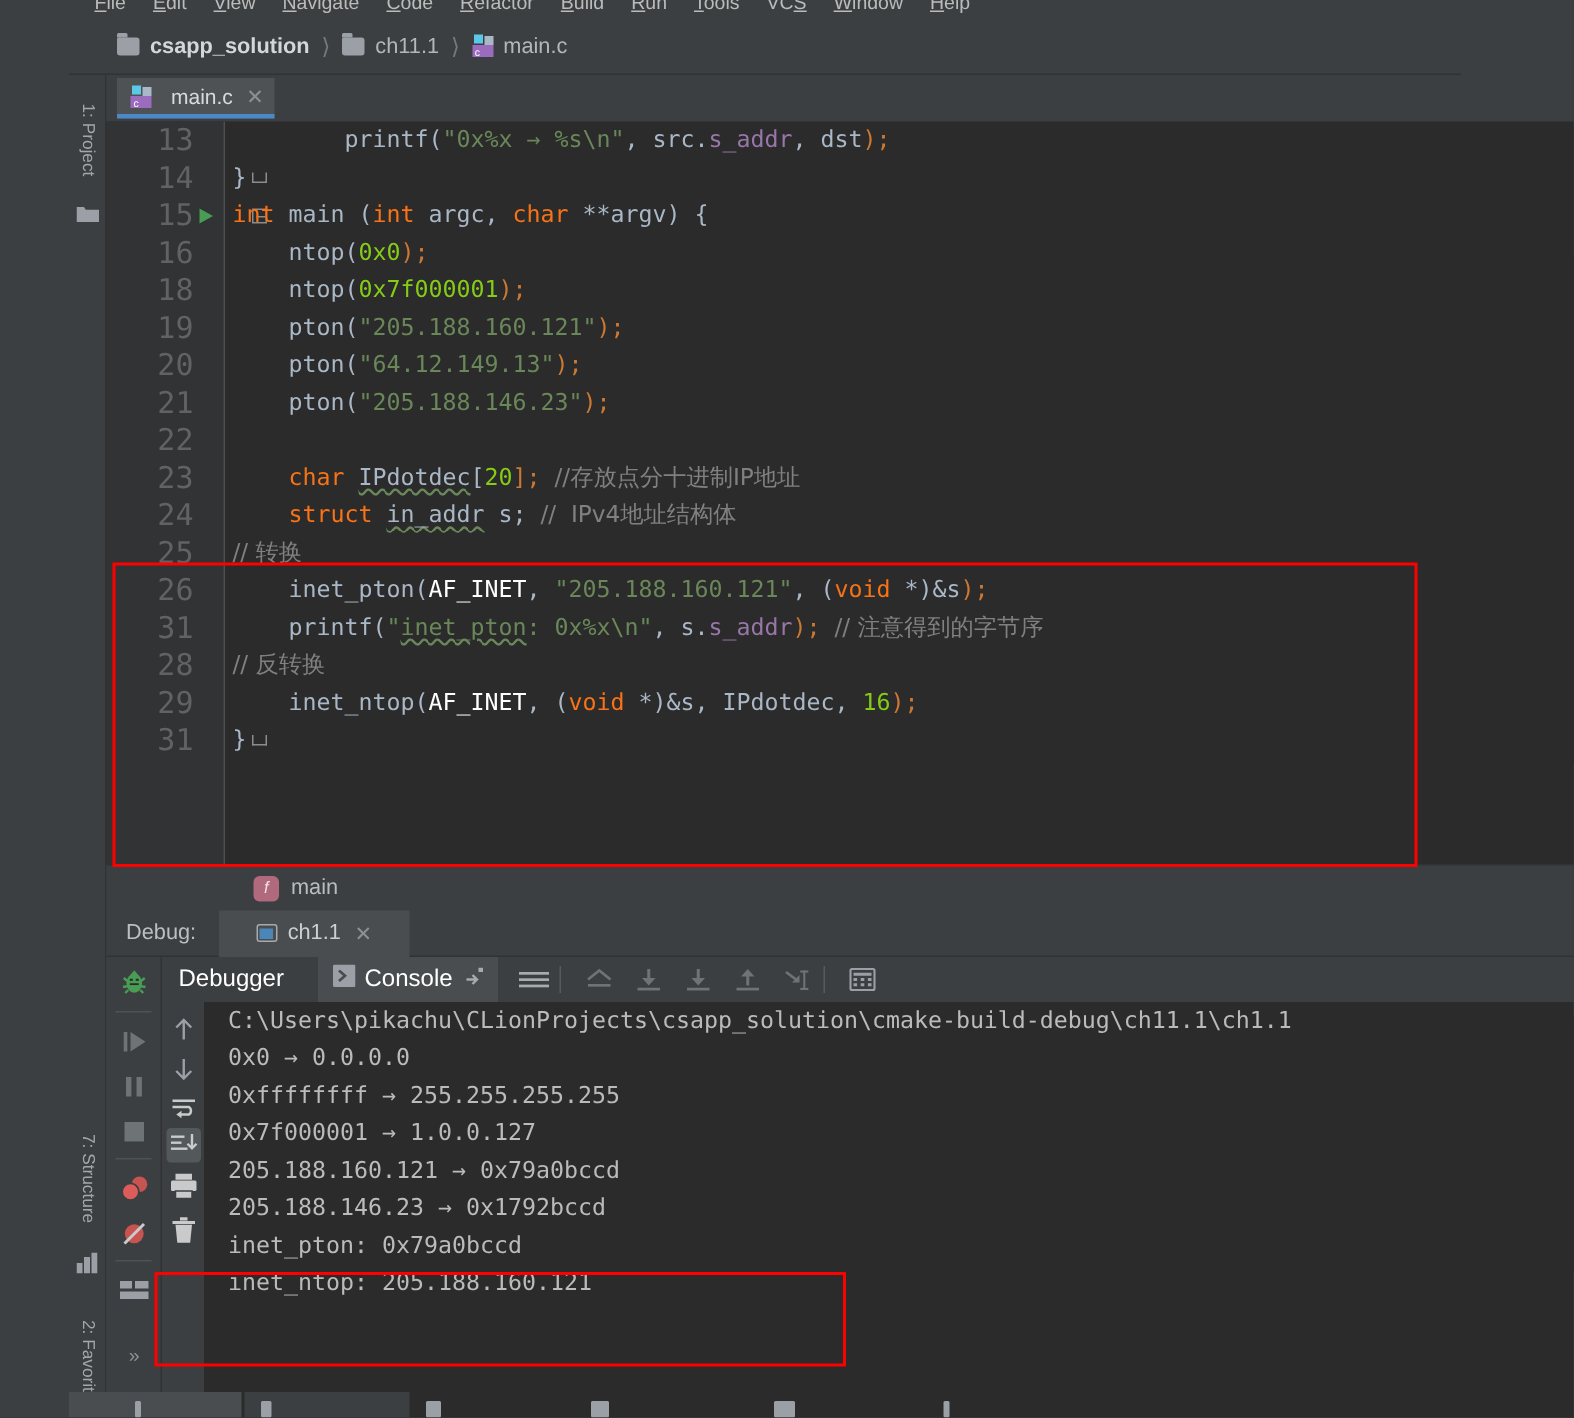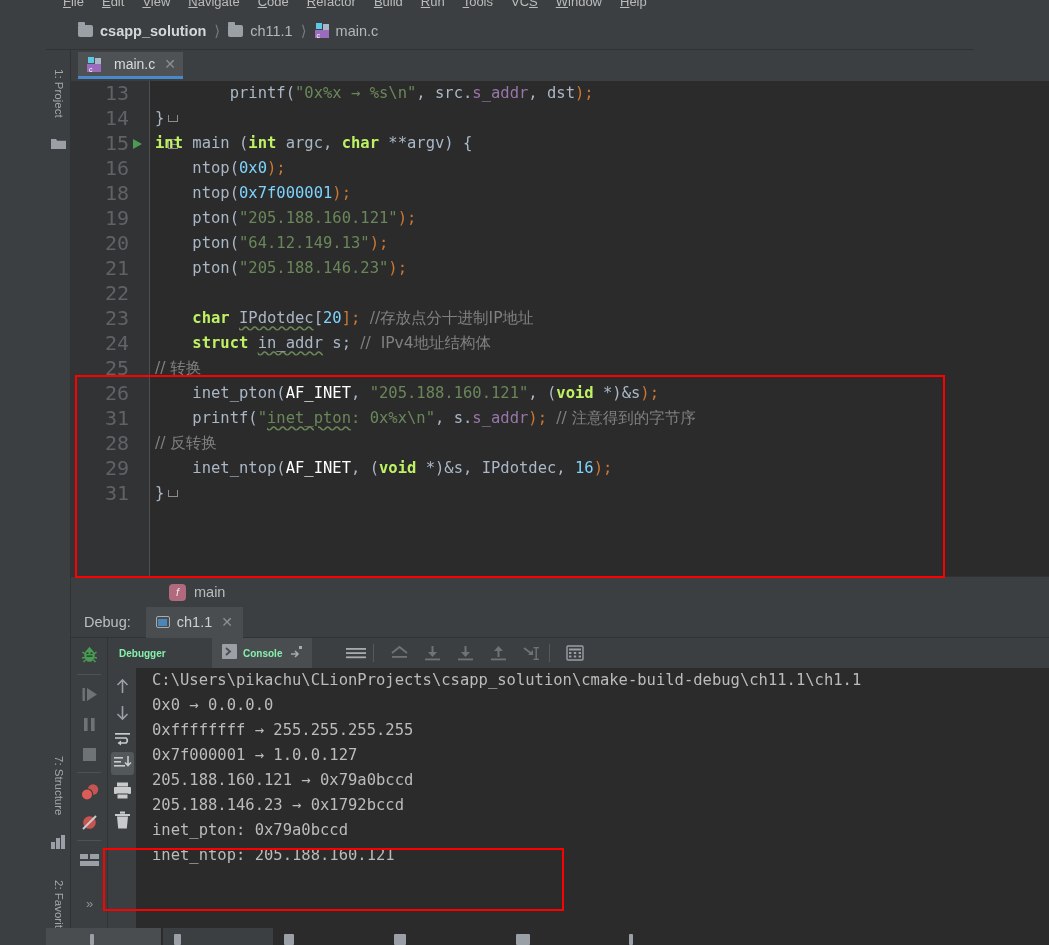--- a/index.html
+++ b/index.html
@@ -97,23 +97,23 @@
   }
   .lnum {
     position: absolute; left: 0; width: 58px; text-align: right;
     color: #606366; font-size: 20px; font-family: "DejaVu Sans Mono","Liberation Mono",monospace;
   }
   .row.hl .lnum { color: #a4a3a3; }
   .code {
     position: absolute; left: 84px; right: 0; top: 0;
     color: #a9b7c6;
   }
-  .kw      { color: #bef264; font-weight: bold; }
+  .kw      { color: #f97316; font-weight: normal; }
   .str     { color: #6a8759; }
-  .num     { color: #7dd3fc; }
+  .num     { color: #84cc16; }
   .cmt     { color: #808080; }
   .fld     { color: #9876aa; }
   .macro   { color: #ffffff; }
   .punc    { color: #a9b7c6; }
   .orange  { color: #cc7832; }
   .white   { color: #a9b7c6; }
   .squig {
     text-decoration: underline; text-decoration-style: wavy;
     text-decoration-color: #6a8759; text-underline-offset: 2px;
   }
@@ -157,21 +157,21 @@
   .editor-crumb .lbl { color: #b9bcbf; font-size: 14.5px; }
 
   
   .debug-header {
     position: absolute; top: 607px; left: 25px; width: 1024px; height: 31px;
     background: #3c3f41; display: flex; align-items: center; padding-left: 13px;
     border-bottom: 1px solid #323232;
   }
   .debug-header .dlabel { color: #bcbfc2; font-size: 14.5px; margin-right: 15px; }
   .debug-tab {
-    height: 31px; display: flex; align-items: center; padding: 0 10px;
+    height: 31px; display: flex; align-items: center; padding: 0 25px;
     background: #4a4d4f;
   }
   .debug-tab .txt { color: #cdd0d3; font-size: 14.5px; margin-left: 7px; }
   .debug-tab .x { color: #8d9194; font-size: 14px; margin-left: 9px; }
   .ic-monitor {
     width: 14px; height: 12px; border: 1.6px solid #a7abae; border-radius: 2px; position: relative;
   }
   .ic-monitor:after { content:""; position:absolute; inset:1.5px; background:#4a86b8; }
 
   
@@ -184,21 +184,21 @@
     background: #3c3f41; border-right: 1px solid #323232;
   }
   .rail-sep { position: absolute; left: 6px; width: 24px; height: 1px; background: #4f5255; }
   .rail-btn { position: absolute; left: 8px; width: 21px; height: 21px; }
 
   .dbg-tabs {
     position: absolute; left: 38px; top: 0; width: 986px; height: 30px;
     background: #3c3f41;
   }
   .dtab { position: absolute; top: 0; height: 30px; display: flex; align-items: center; padding: 0 10px; }
-  .dtab .t { color: #86efac; font-size: 10px; font-weight: bold; }
+  .dtab .t { color: #ffffff; font-size: 16px; }
   .dtab.active { background: #4a4d4f; }
   .tbsep { position: absolute; top: 6px; width: 1px; height: 18px; background: #555a5e; }
 
   .console {
     position: absolute; left: 65px; top: 30px; width: 959px; height: 260px;
     background: #2b2b2b; overflow: hidden;
   }
   .console-gutterstrip {
     position: absolute; left: 38px; top: 30px; width: 27px; height: 260px; background: #3c3f41;
   }

